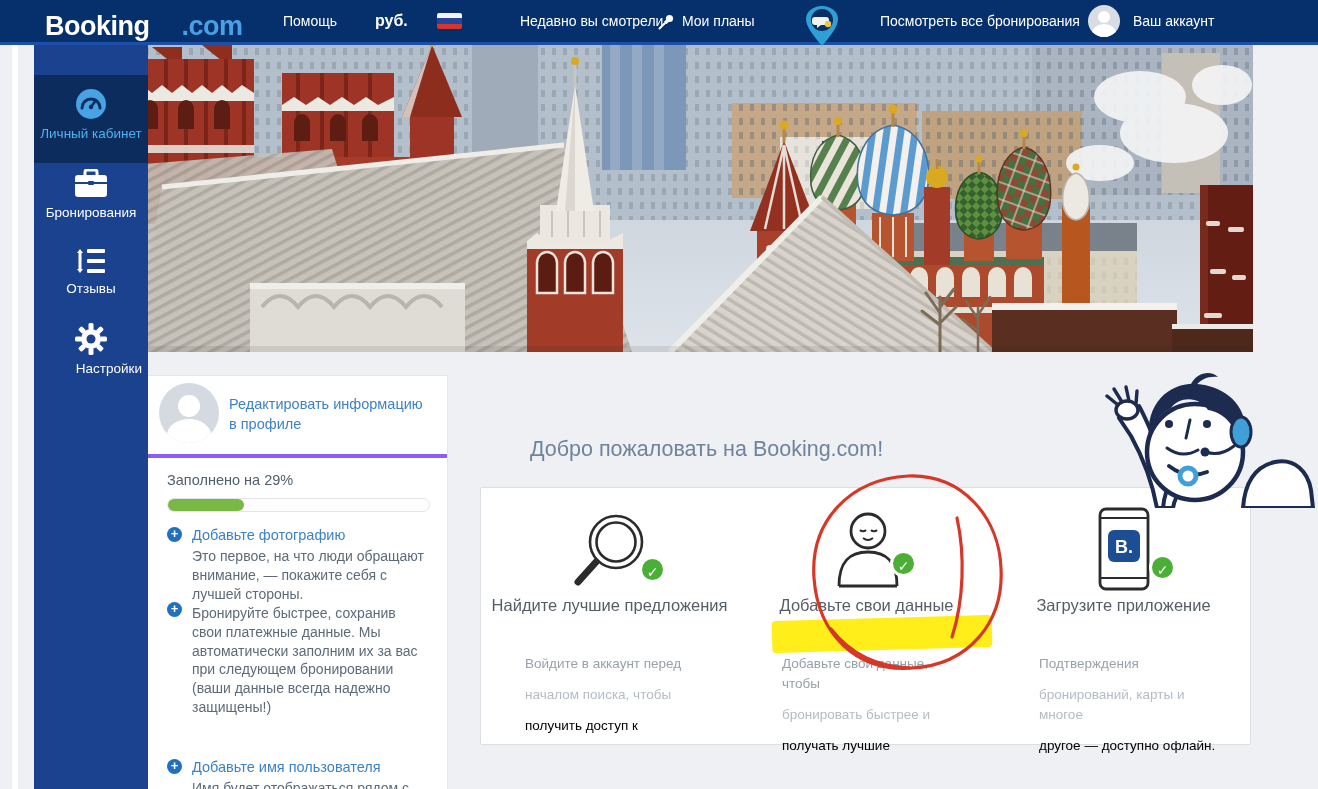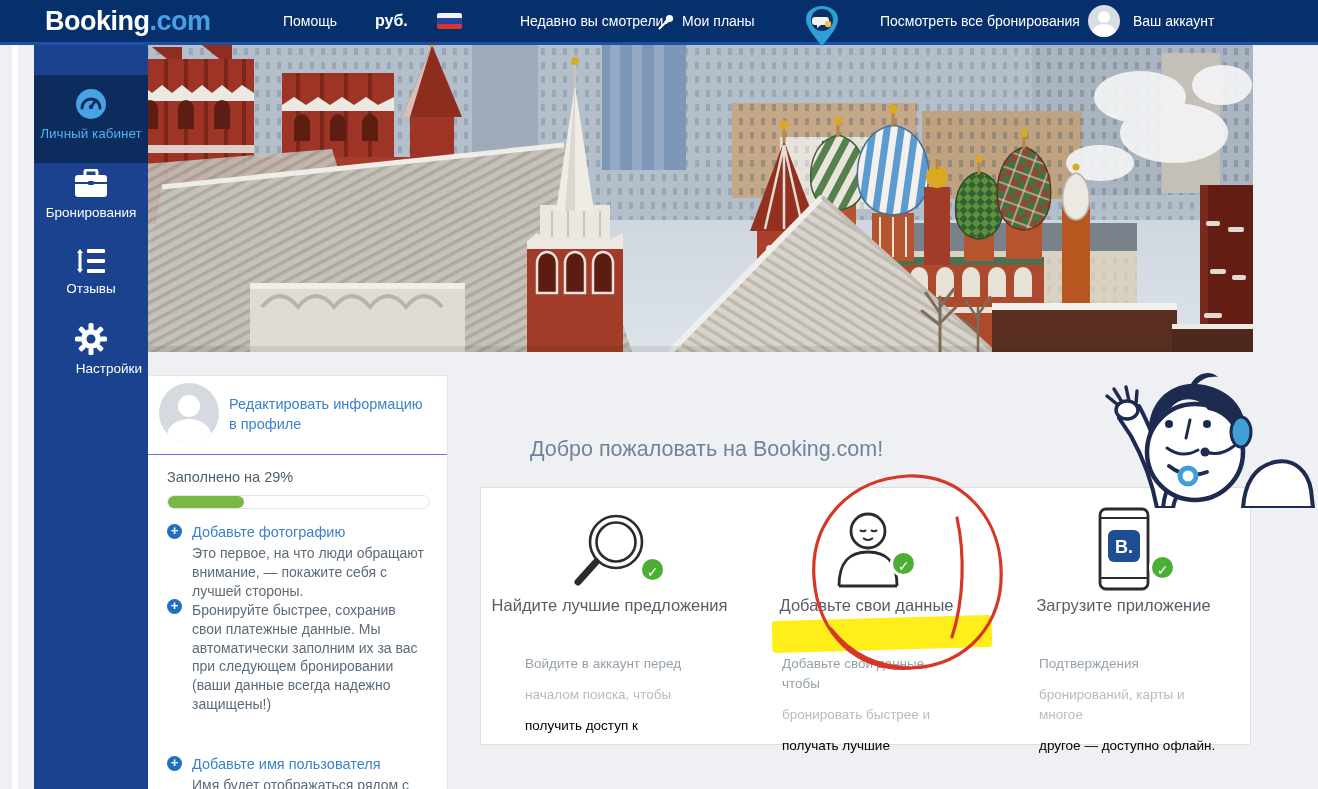--- a/index.html
+++ b/index.html
@@ -3,23 +3,23 @@
 <meta charset="utf-8">
 <style>
   html,body{margin:0;padding:0;background:#eef0f3;}
   *{box-sizing:border-box;}
   .screen{position:relative;width:1318px;height:789px;overflow:hidden;
           font-family:"Liberation Sans","DejaVu Sans",sans-serif;background:#eef0f3;}
 
   
   .navbar{position:absolute;left:0;top:0;width:1318px;height:45px;background:#05306b;border-bottom:3px solid #1d4fa8;z-index:20;}
   .nav-item{position:absolute;top:0;height:42px;display:flex;align-items:center;color:#fff;font-size:14px;cursor:pointer;}
-  .logo{left:45px;font-size:27px;font-weight:bold;letter-spacing:-0.5px;}
+  .logo{left:45px;font-size:27px;font-weight:bold;letter-spacing:-0.5px;align-items:flex-end;}
   .logo .p1{color:#ffffff;}
-  .logo .p2{color:#4aa0e6;font-weight:bold;}
+  .logo .p2{color:#4aa0e6;font-weight:bold;padding-left:32px;}
   .nav-help{left:283px;}
   .nav-cur{left:375px;font-weight:bold;font-size:16px;}
   .flag{position:absolute;left:437px;top:13px;width:25px;height:16px;border-radius:2px;overflow:hidden;cursor:pointer;}
   .flag div{height:33.4%;}
   .f-w{background:#f4f4f4;} .f-b{background:#24459c;} .f-r{background:#d6362c;}
   .nav-recent{left:520px;}
   .nav-plans{left:658px;}
   .nav-plans svg{margin-right:7px;}
   .nav-bubblepin{position:absolute;left:803px;top:5px;cursor:pointer;}
   .nav-bookings{left:880px;}
@@ -43,21 +43,21 @@
 
   
   .hero{position:absolute;left:132px;top:45px;width:1121px;height:307px;overflow:hidden;}
 
   
   .pcard{position:absolute;left:145px;top:375px;width:303px;height:470px;background:#ffffff;border:1px solid #e3e6ea;z-index:6;}
   .avatar{position:absolute;left:13px;top:7px;width:60px;height:60px;border-radius:50%;background:#d5dae1;overflow:hidden;}
   .avatar::before{content:"";position:absolute;left:19px;top:12px;width:22px;height:22px;border-radius:50%;background:#fff;}
   .avatar::after{content:"";position:absolute;left:8px;top:36px;width:44px;height:32px;border-radius:50%;background:#fff;}
   .edit-link{position:absolute;left:83px;top:18px;width:200px;color:#3c82c8;font-size:14.5px;line-height:1.38;cursor:pointer;}
-  .psec{position:absolute;left:0;top:78px;width:301px;border-top:1px solid #8b5cf6;}
+  .psec{position:absolute;left:0;top:78px;width:301px;border-top:4px solid #8b5cf6;}
   .fill-label{position:absolute;left:21px;top:14px;font-size:14.5px;color:#51606f;}
   .pbar{position:absolute;left:21px;top:40px;width:263px;height:14px;background:#fdfdfd;border:1px solid #e2e6ea;border-radius:8px;}
   .pbar-fill{height:12px;background:#79b844;border-radius:7px;}
   .chk{position:absolute;left:21px;width:262px;}
   .chk-1{top:68px;} .chk-2{top:143px;} .chk-3{top:300px;}
   .plus{position:absolute;left:0;top:1px;width:15px;height:15px;border-radius:50%;background:#2070bf;color:#fff;
         font-size:13px;font-weight:bold;line-height:14px;text-align:center;}
   .chk-title{display:block;margin-left:25px;color:#3c82c8;font-size:14.5px;line-height:1.25;cursor:pointer;}
   .chk-desc{display:block;margin-left:25px;margin-top:3px;color:#5d6b79;font-size:14px;line-height:1.34;}
 

